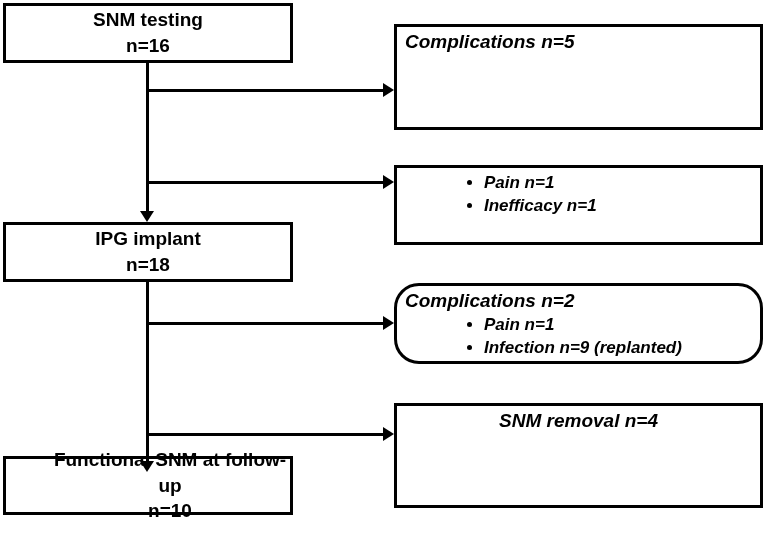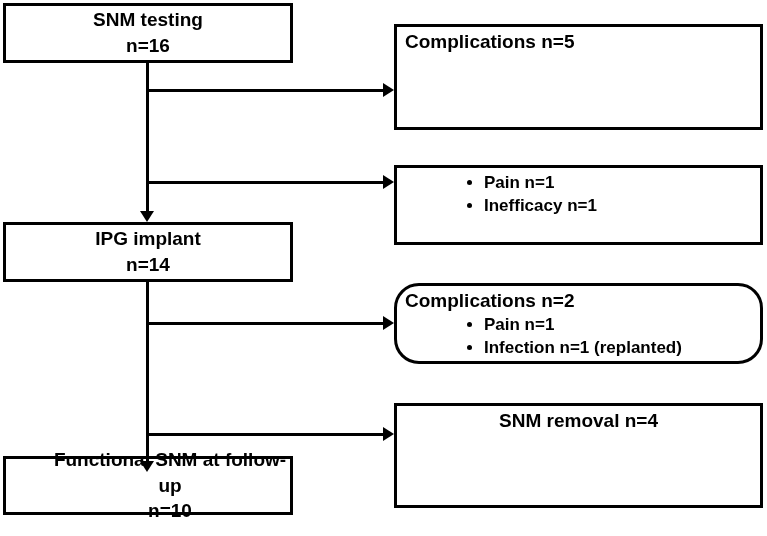--- a/index.html
+++ b/index.html
@@ -35,20 +35,21 @@
   }
   
   .outcome-box {
     position: absolute;
     left: 394px;
     width: 369px;
     box-sizing: border-box;
     border: 3px solid #000000;
     background: #ffffff;
     padding: 3px 8px 2px 8px;
+    font-style: italic;
   }
   .outcome-title {
     font-size: 19px;
     font-weight: bold;
     line-height: 24px;
   }
   .outcome-box ul {
     margin: 0;
     padding-left: 79px;
     list-style: disc outside;
@@ -85,21 +86,21 @@
 
 <div id="canvas">
 
   <div class="stage-box" style="top:3px; height:60px;">
     <div>SNM testing</div>
     <div>n=16</div>
   </div>
 
   <div class="stage-box" style="top:222px; height:60px;align-items:center;">
     <div>IPG implant</div>
-    <div>n=14</div>
+    <div>n=18</div>
   </div>
 
   <div class="stage-box" style="top:456px; height:59px;padding-left:44px;">
     <div>Functional SNM at follow-up</div>
     <div>n=10</div>
   </div>
 
   <div class="outcome-box" style="top:24px; height:106px;">
     <div class="outcome-title">Complications n=5</div>
   </div>
@@ -108,21 +109,21 @@
     <ul>
       <li>Pain n=1</li>
       <li>Inefficacy n=1</li>
     </ul>
   </div>
 
   <div class="outcome-box" style="top:283px; height:81px;border-radius:25px;">
     <div class="outcome-title">Complications n=2</div>
     <ul>
       <li>Pain n=1</li>
-      <li>Infection n=1 (replanted)</li>
+      <li>Infection n=9 (replanted)</li>
     </ul>
   </div>
 
   <div class="outcome-box" style="top:403px; height:105px;text-align:center;">
     <div class="outcome-title">SNM removal n=4</div>
   </div>
 
   <div class="vline" style="left:146px; top:63px; height:149px;"></div>
   <div class="arrow-down" style="left:140px; top:211px;"></div>
 

